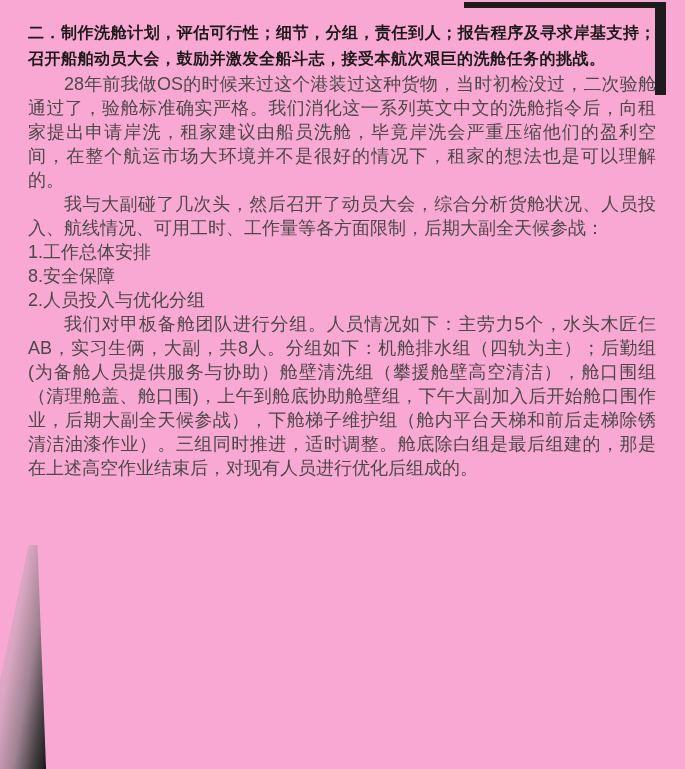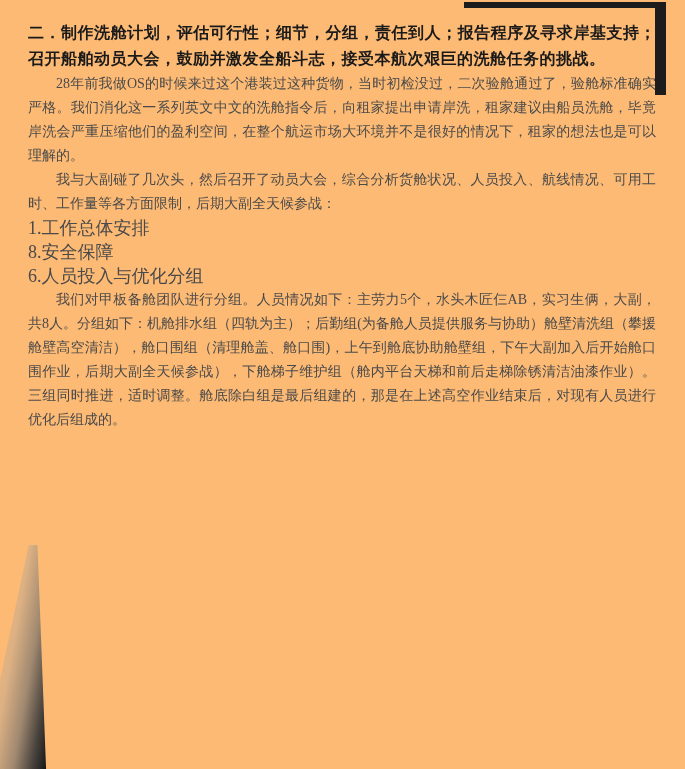--- a/index.html
+++ b/index.html
@@ -4,23 +4,23 @@
 <style>
   html, body {
     margin: 0;
     padding: 0;
     background: #ffffff;
   }
   #page {
     position: relative;
     width: 685px;
     height: 769px;
-    background: #fdba74;
+    background: #f9a8d4;
     overflow: hidden;
-    font-family: Liberation Serif, serif;
+    font-family: Liberation Sans, sans-serif;
   }
   
   .scan-border-top {
     position: absolute;
     left: 464px;
     top: 2px;
     width: 202px;
     height: 6px;
     background: #1c1c1c;
   }
@@ -59,21 +59,21 @@
     text-align: justify;
   }
   p.heading {
     font-size: 16px;
     line-height: 26px;
     font-weight: bold;
     color: #1a1a1a;
     letter-spacing: 0.5px;
   }
   p.body-para {
-    font-size: 14px;
+    font-size: 18px;
     line-height: 24px;
     color: #4a4a4a;
     text-indent: 2em;
   }
   p.section-head {
     font-size: 18px;
     line-height: 24px;
     color: #4a4a4a;
     text-indent: 0;
   }
@@ -86,17 +86,17 @@
   <div class="scan-border-top"></div>
   <div class="scan-border-right"></div>
   <div class="scan-shadow"></div>
 
   <div class="text-block">
     <p class="heading">二．制作洗舱计划，评估可行性；细节，分组，责任到人；报告程序及寻求岸基支持；召开船舶动员大会，鼓励并激发全船斗志，接受本航次艰巨的洗舱任务的挑战。</p>
     <p class="body-para">28年前我做OS的时候来过这个港装过这种货物，当时初检没过，二次验舱通过了，验舱标准确实严格。我们消化这一系列英文中文的洗舱指令后，向租家提出申请岸洗，租家建议由船员洗舱，毕竟岸洗会严重压缩他们的盈利空间，在整个航运市场大环境并不是很好的情况下，租家的想法也是可以理解的。</p>
     <p class="body-para">我与大副碰了几次头，然后召开了动员大会，综合分析货舱状况、人员投入、航线情况、可用工时、工作量等各方面限制，后期大副全天候参战：</p>
     <p class="section-head">1.工作总体安排</p>
     <p class="section-head">8.安全保障</p>
-    <p class="section-head">6.人员投入与优化分组</p>
+    <p class="section-head">2.人员投入与优化分组</p>
     <p class="body-para">我们对甲板备舱团队进行分组。人员情况如下：主劳力5个，水头木匠仨AB，实习生俩，大副，共8人。分组如下：机舱排水组（四轨为主）；后勤组(为备舱人员提供服务与协助）舱壁清洗组（攀援舱壁高空清洁），舱口围组（清理舱盖、舱口围)，上午到舱底协助舱壁组，下午大副加入后开始舱口围作业，后期大副全天候参战），下舱梯子维护组（舱内平台天梯和前后走梯除锈清洁油漆作业）。三组同时推进，适时调整。舱底除白组是最后组建的，那是在上述高空作业结束后，对现有人员进行优化后组成的。</p>
   </div>
 
 </div>
 
 </body></html>

